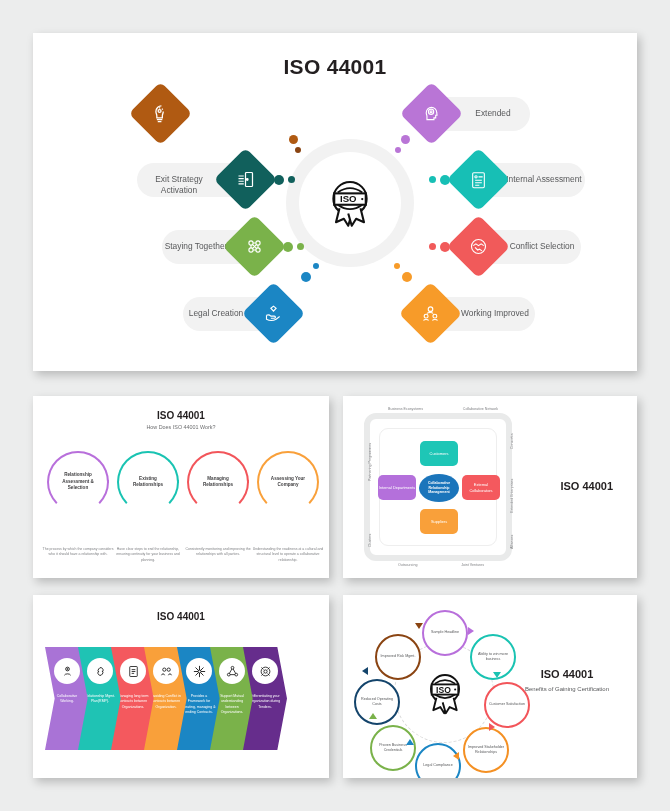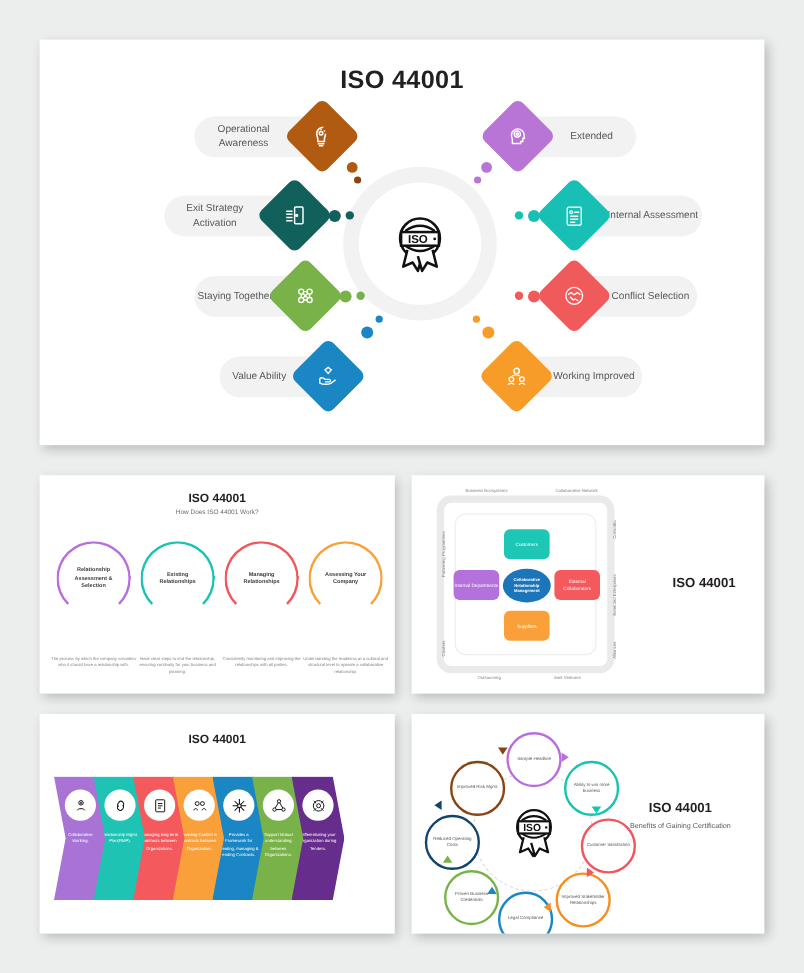--- a/index.html
+++ b/index.html
@@ -125,39 +125,36 @@
         <path d="M18 34 Q32 44 46 34" fill="none" stroke="#111" stroke-width="2.2"></path>
         <path d="M20 38 L16 54 L25 50 L30 58 L34 44" fill="#fff" stroke="#111" stroke-width="2.4" stroke-linejoin="round"></path>
         <path d="M44 38 L48 54 L39 50 L34 58 L30 44" fill="#fff" stroke="#111" stroke-width="2.4" stroke-linejoin="round"></path>
         <rect x="14" y="21" width="36" height="13" fill="#fff" stroke="#111" stroke-width="2.4"></rect>
         <text x="30" y="31.4" font-family="Liberation Sans, sans-serif" font-size="11" font-weight="bold" fill="#111" text-anchor="middle">ISO</text>
         <circle cx="46" cy="27.5" r="1.3" fill="#111"></circle>
       </svg>
     </div>
 
     <div class="node" style="left:129px; top:12px;">
-      <div class="pill" style="width:108px; padding-right:26px;">
-        <span>Operational Awareness</span>
-      </div>
       <div class="diamond" style="background:#b05a12; margin-left:-24px;">
         <svg width="22" height="22" viewBox="0 0 24 24" fill="none" stroke="#fff" stroke-width="1.4">
           <path d="M13 3a6 6 0 0 0-6 6c0 2 1 3 1 5v2h6v-2c0-2 1-3 1-5"></path>
           <path d="M8 18h6M9 20h4"></path>
             <circle cx="11" cy="8.5" r="1.6"></circle>
           <path d="M11 4.5v1.3M14.5 6l-.9.9M7.5 6l.9.9"></path>
         </svg>
       </div>
       <div class="dots" style="position:absolute; left:124px; top:44px; flex-direction:column; gap:3px;">
         <span class="dot" style="width:9px;height:9px;background:#b05a12;"></span>
         <span class="dot" style="width:6px;height:6px;background:#8a4412;margin-left:9px;"></span>
       </div>
     </div>
 
     <div class="node" style="left:104px; top:78px;">
-      <div class="pill" style="width:110px; padding-right:26px;">
+      <div class="pill" style="width:110px; padding-right:26px;align-items:flex-end;">
         <span>Exit Strategy Activation</span>
       </div>
       <div class="diamond" style="background:#11605c; margin-left:-24px;">
         <svg width="21" height="21" viewBox="0 0 24 24" fill="none" stroke="#fff" stroke-width="1.4">
           <rect x="12" y="4" width="8" height="16" rx="1"></rect>
           <circle cx="14" cy="12" r="0.9" fill="#fff"></circle>
           <path d="M4 8h6M4 11h6M4 14h6M4 17h6"></path>
         </svg>
       </div>
       <div class="dots" style="margin-left:6px;">
@@ -180,21 +177,21 @@
         </svg>
       </div>
       <div class="dots" style="margin-left:6px;">
         <span class="dot" style="width:10px;height:10px;background:#7ab24a;"></span>
         <span class="dot" style="width:7px;height:7px;background:#7ab24a;"></span>
       </div>
     </div>
 
     <div class="node" style="left:150px; top:212px;">
       <div class="pill" style="width:92px; padding-right:26px;">
-        <span>Value Ability</span>
+        <span>Legal Creation</span>
       </div>
       <div class="diamond" style="background:#1b86c4; margin-left:-24px;">
         <svg width="21" height="21" viewBox="0 0 24 24" fill="none" stroke="#fff" stroke-width="1.3">
           <path d="M9 6l3-2.4L15 6l-3 3.4z"></path>
           <path d="M4 14c2-1 4 0 5 1h4a1.2 1.2 0 0 1 0 2.4H9"></path>
           <path d="M4 14v4.5c3 1.6 8 1.6 11 0l4-3"></path>
         </svg>
       </div>
       <div class="dots" style="position:absolute; left:118px; top:-28px; flex-direction:column; gap:3px; align-items:flex-start;">
         <span class="dot" style="width:6px;height:6px;background:#1b86c4;margin-left:12px;"></span>

